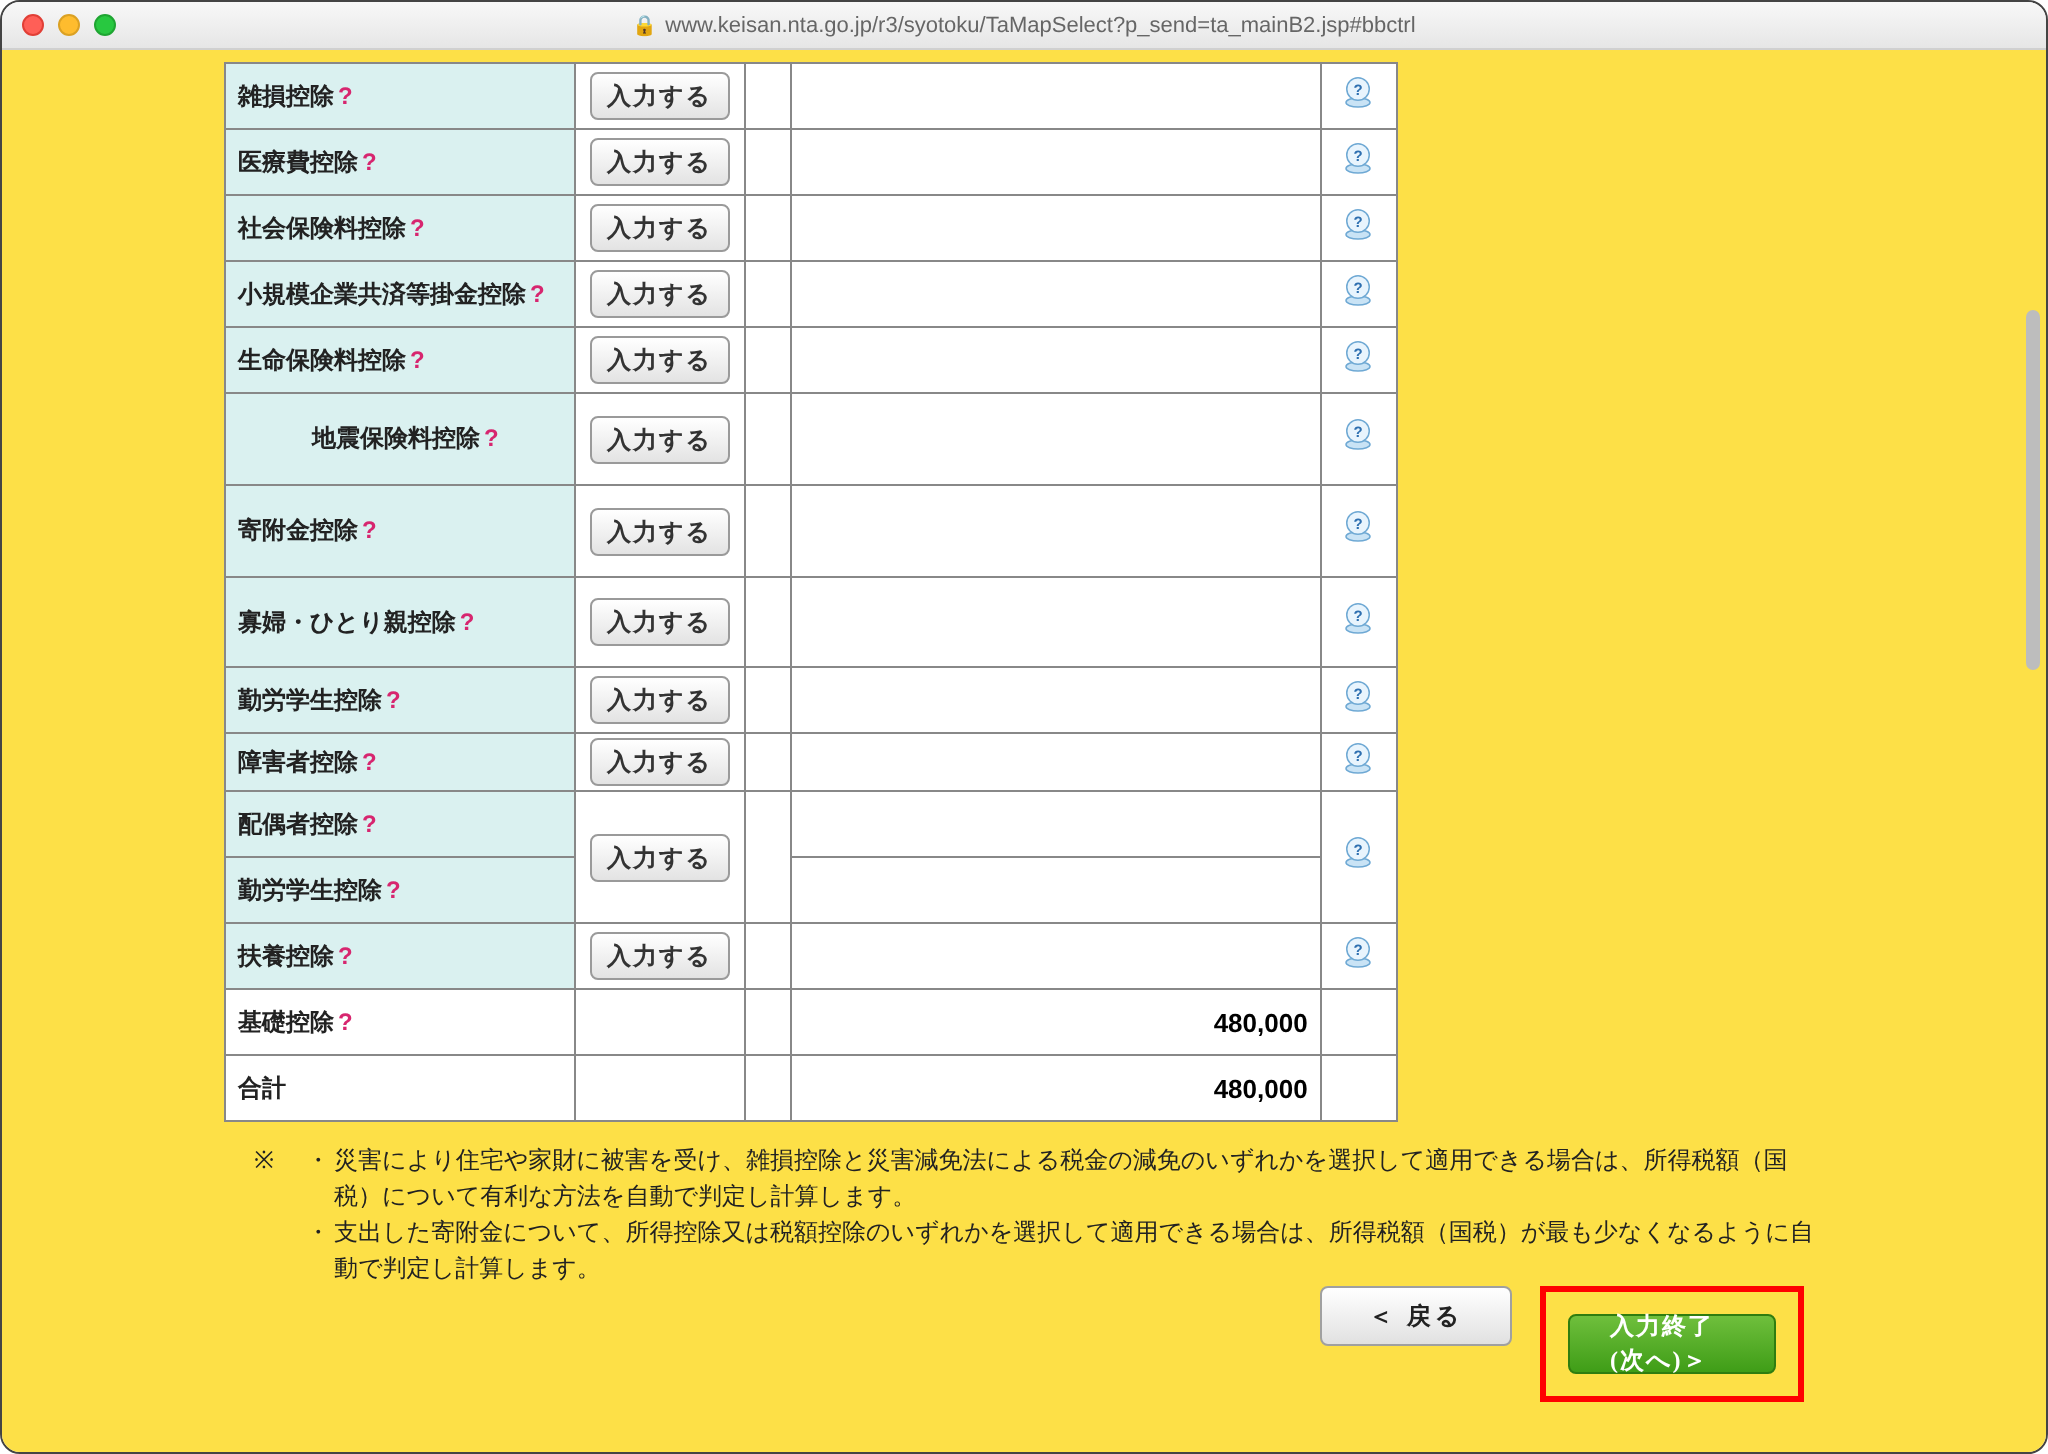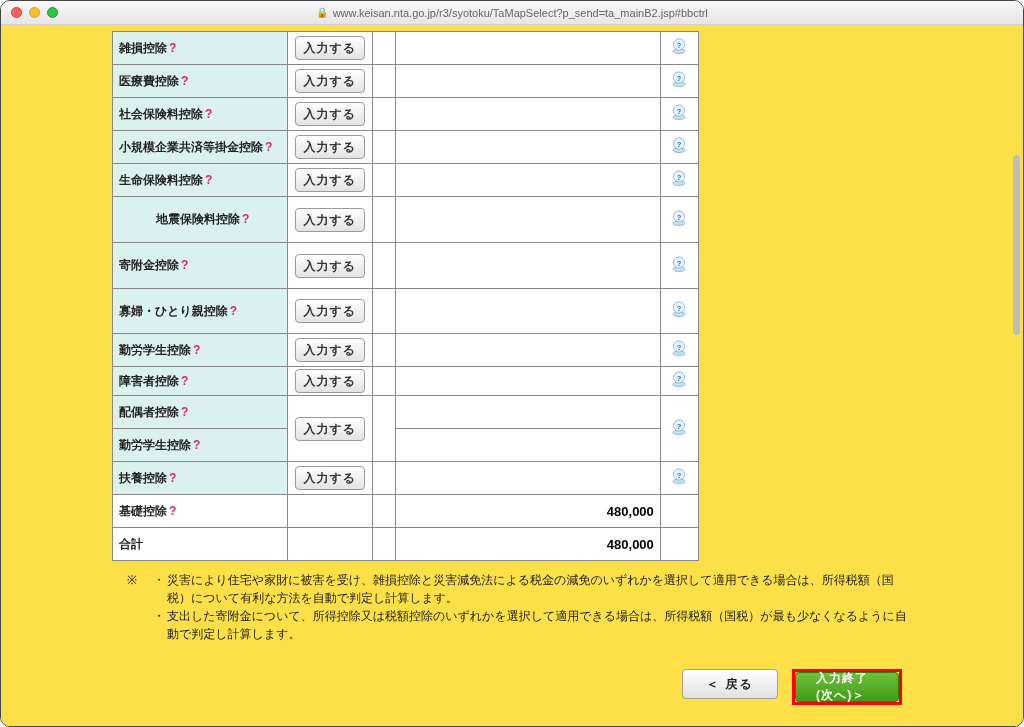--- a/index.html
+++ b/index.html
@@ -96,25 +96,25 @@
     cursor:pointer;
   }
   .notes {
     width:780px;
     margin:10px 0 0 15px;
     font-size:12px;
     color:#222;
     line-height:1.5;
   }
   .btnbar {
-    margin-top:26px;
     display:flex;
     justify-content:flex-end;
     gap:14px;
     padding-right:10px;
+    font-family:Liberation Serif, serif;
   }
   .nav-btn {
     height:30px;
     border-radius:4px;
     font-size:12px;
     font-weight:bold;
     padding:0 20px;
     cursor:pointer;
     display:inline-flex;
     align-items:center;
@@ -129,21 +129,21 @@
   }
   .nav-next {
     background:linear-gradient(#6fbf3c,#3f9d17);
     border:1px solid #2f7d10;
     color:#ffffff;
     width:104px;
     letter-spacing:1px;
   }
   .next-wrap {
     border:3px solid #ff0000;
-    padding:0;
+    padding:11px;
     display:inline-flex;
     justify-content:flex-end;
   }
 </style>
 </head>
 <body>
 
 <div class="window">
   <div class="titlebar">
     <div class="traffic">

